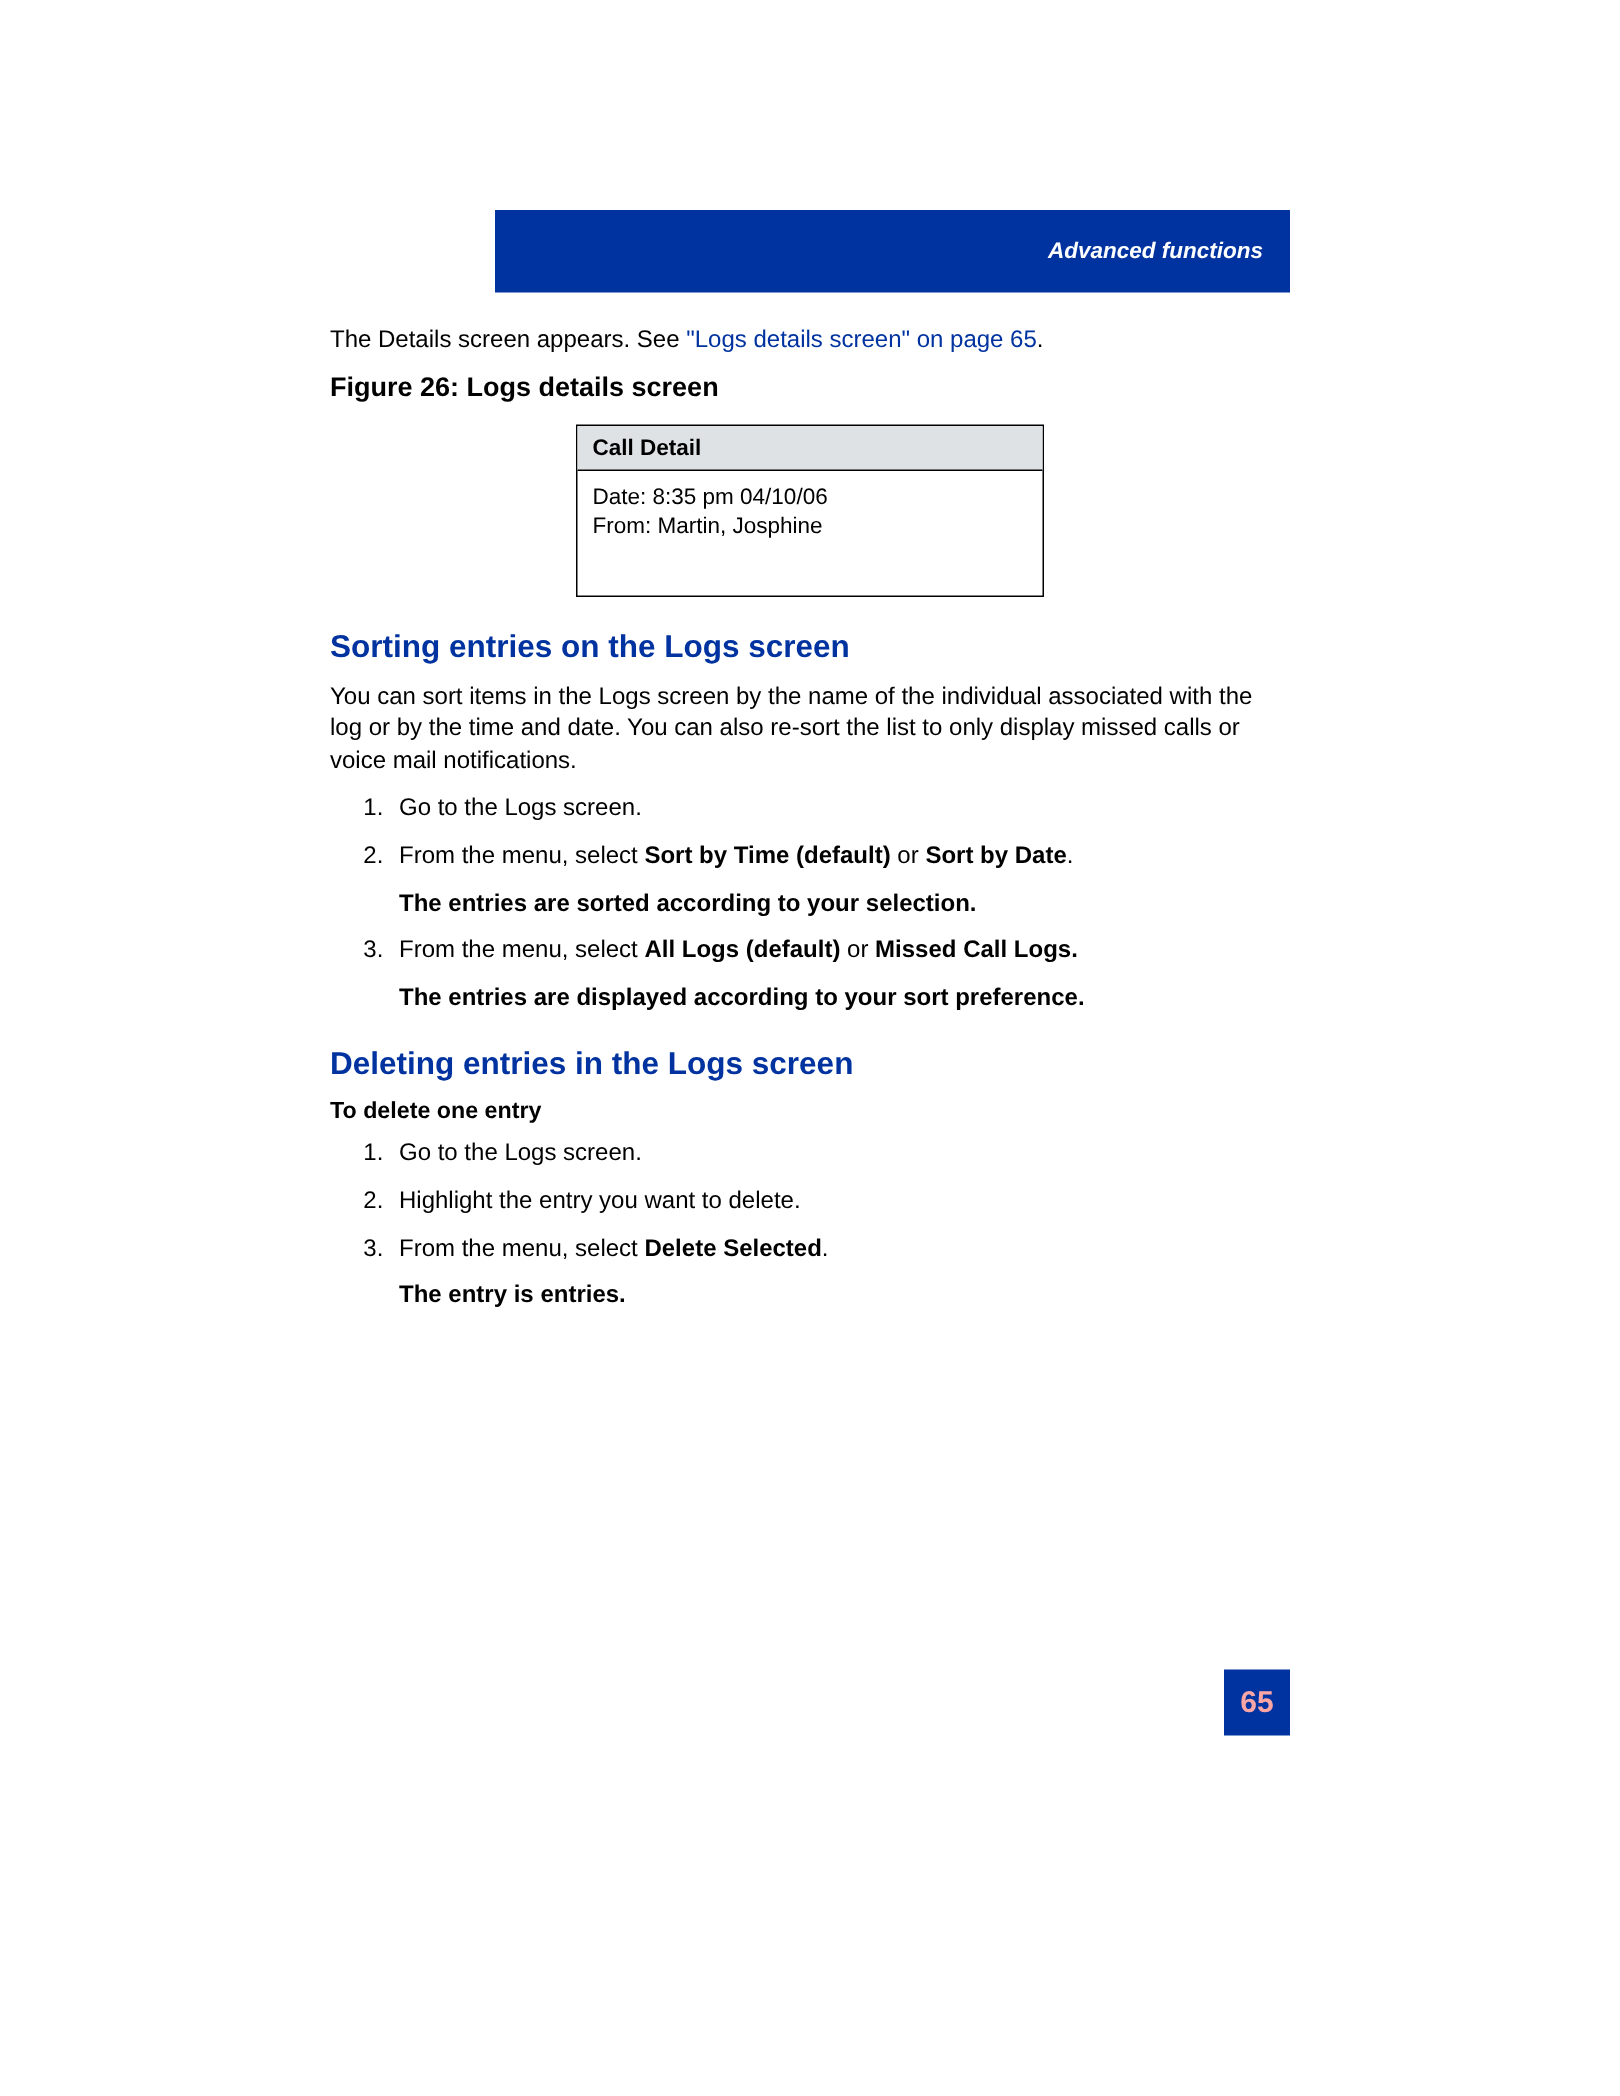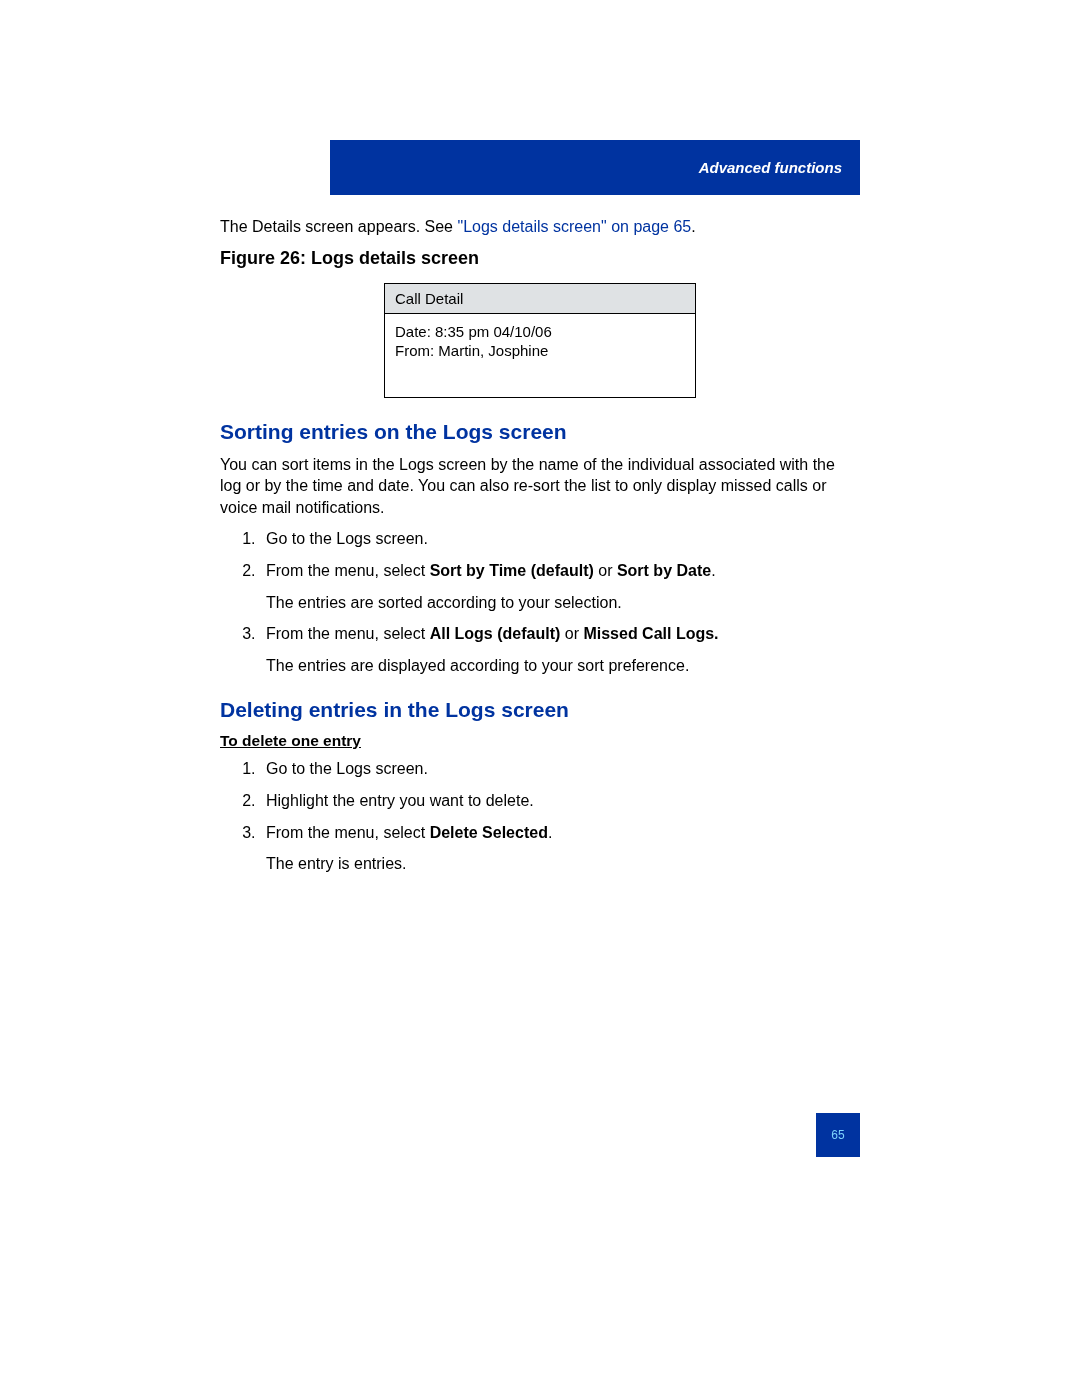--- a/index.html
+++ b/index.html
@@ -55,21 +55,21 @@
   .phone-screen {
     width: 310px;
     margin: 0 auto 22px auto;
     border: 1px solid #000;
     font-size: 15px;
   }
   .phone-title {
     background: #dfe2e4;
     border-bottom: 1px solid #000;
     padding: 6px 10px;
-    font-weight: normal;
+    font-weight: bold;
   }
   .phone-body {
     padding: 8px 10px 36px 10px;
     line-height: 1.3;
   }
   .phone-softkeys {
     border-top: 1px solid #000;
     display: flex;
     justify-content: space-between;
     padding: 6px 10px;
@@ -85,41 +85,41 @@
     padding-left: 40px;
   }
   ol.steps li {
     margin-bottom: 10px;
     padding-left: 6px;
     line-height: 1.35;
   }
   ol.steps li .after {
     display: block;
     margin-top: 10px;
+    font-weight: bold;
   }
   .bold { font-weight: bold; }
   .sub-heading {
     font-weight: bold;
     margin: 6px 0 8px 0;
     font-size: 15.5px;
-    text-decoration: underline;
   }
   .page-number-box {
     position: absolute;
     bottom: 240px;
     right: 220px;
     width: 44px;
     height: 44px;
     background: #0033a0;
-    color: #7dd3fc;
+    color: #fca5a5;
     display: flex;
     align-items: center;
     justify-content: center;
-    font-weight: normal;
-    font-size: 12px;
+    font-weight: bold;
+    font-size: 20px;
   }
 </style>
 </head>
 <body>
 
 <div class="page">
   <div class="header-bar">
     <span class="ht">Advanced functions</span>
   </div>
 

